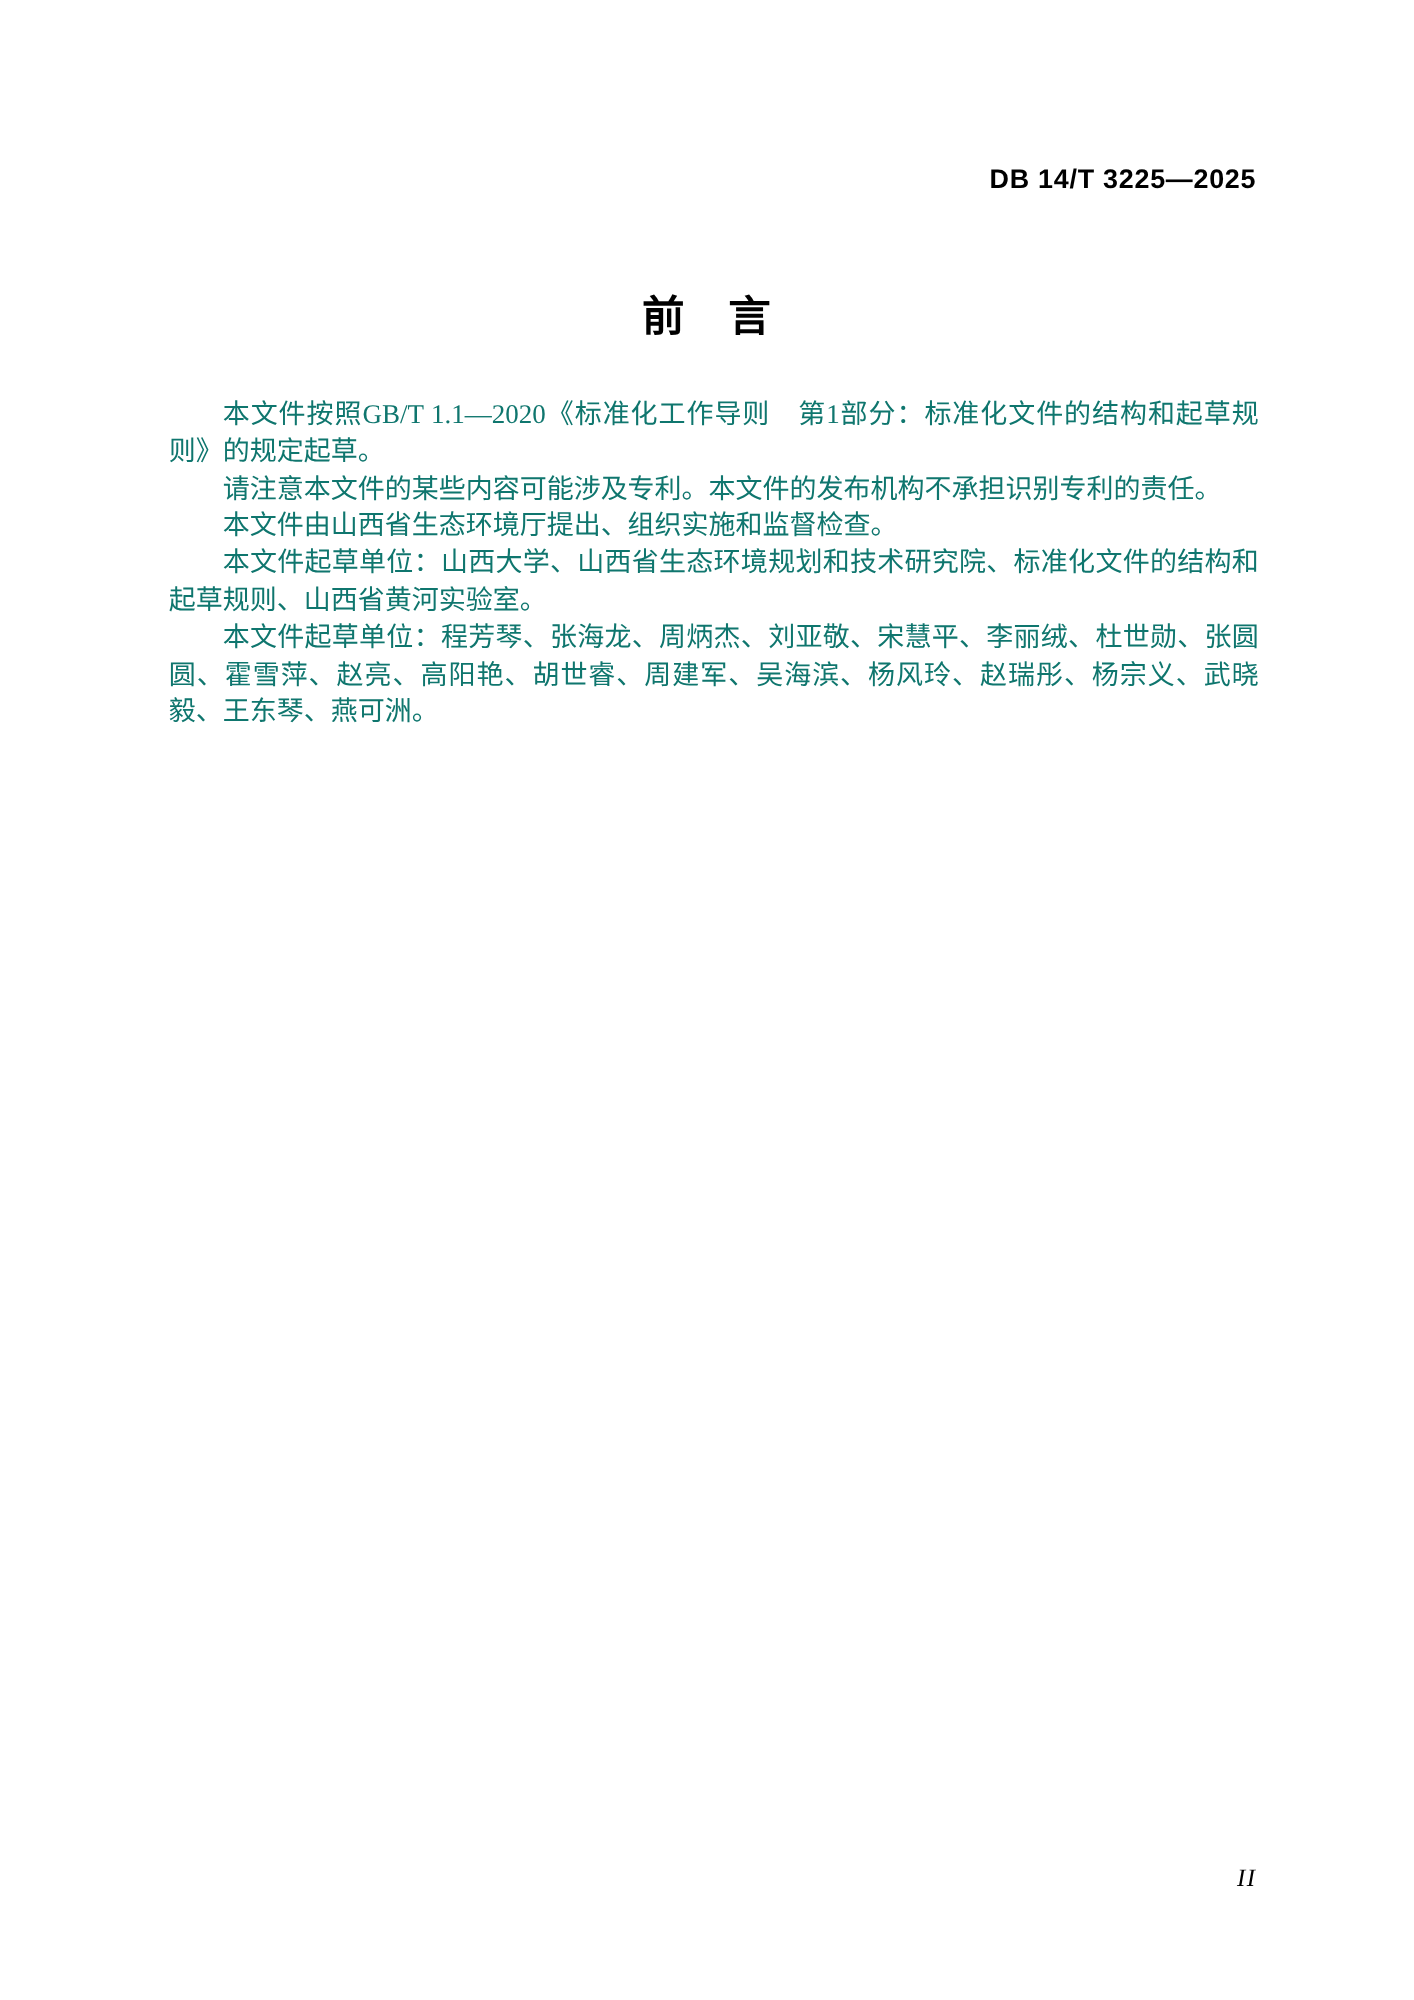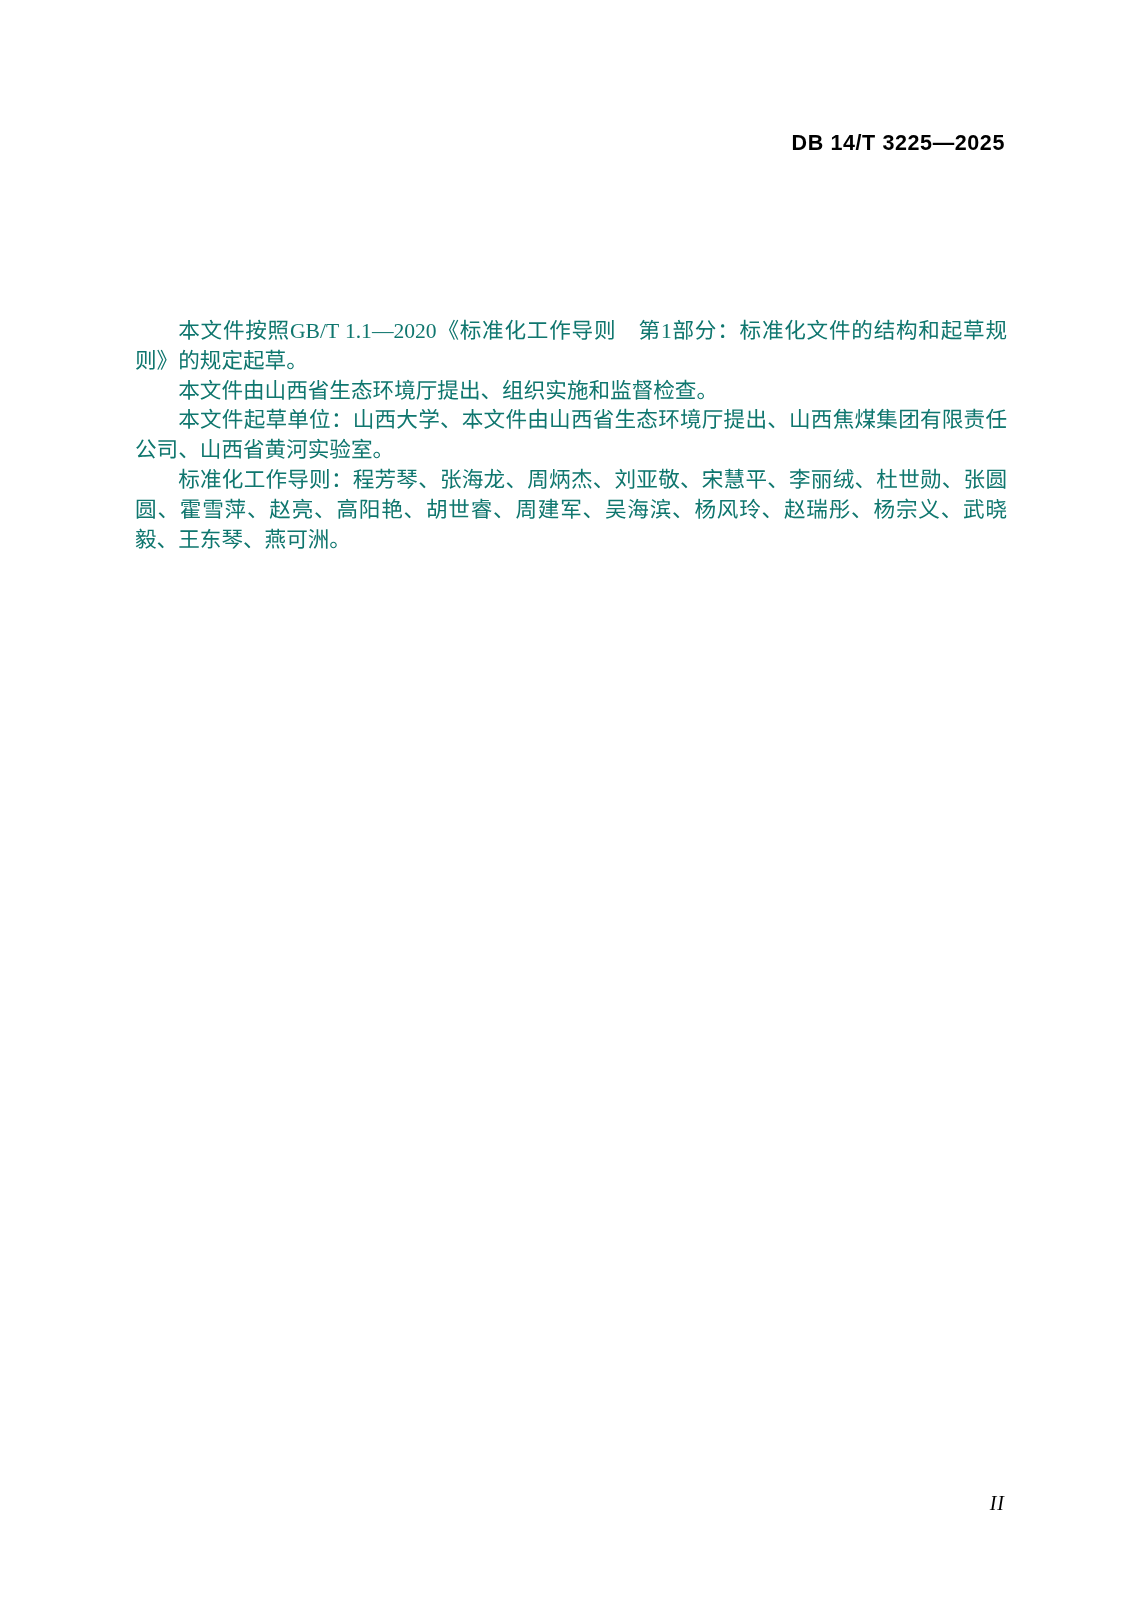--- a/index.html
+++ b/index.html
@@ -100,25 +100,29 @@
 </style>
 </head>
 <body>
 
 <div class="page">
 
   <div class="running-header">
     <span class="std-number">DB 14/T 3225—2025</span>
   </div>
 
+  <div class="foreword-title">
+    <span>前</span><span class="gap"></span><span>言</span>
+  </div>
 
   <div class="body-block">
     <p class="para last-line-left">本文件按照GB/T 1.1—2020《标准化工作导则　第1部分：标准化文件的结构和起草规则》的规定起草。</p>
+    <p class="para last-line-left">请注意本文件的某些内容可能涉及专利。本文件的发布机构不承担识别专利的责任。</p>
     <p class="para last-line-left">本文件由山西省生态环境厅提出、组织实施和监督检查。</p>
-    <p class="para last-line-left">本文件起草单位：山西大学、本文件由山西省生态环境厅提出、山西焦煤集团有限责任公司、山西省黄河实验室。</p>
-    <p class="para last-line-left">标准化工作导则：程芳琴、张海龙、周炳杰、刘亚敬、宋慧平、李丽绒、杜世勋、张圆圆、霍雪萍、赵亮、高阳艳、胡世睿、周建军、吴海滨、杨风玲、赵瑞彤、杨宗义、武晓毅、王东琴、燕可洲。</p>
+    <p class="para last-line-left">本文件起草单位：山西大学、山西省生态环境规划和技术研究院、标准化文件的结构和起草规则、山西省黄河实验室。</p>
+    <p class="para last-line-left">本文件起草单位：程芳琴、张海龙、周炳杰、刘亚敬、宋慧平、李丽绒、杜世勋、张圆圆、霍雪萍、赵亮、高阳艳、胡世睿、周建军、吴海滨、杨风玲、赵瑞彤、杨宗义、武晓毅、王东琴、燕可洲。</p>
   </div>
 
   <div class="page-number">
     <span>II</span>
   </div>
 
 </div>
 
 </body></html>

